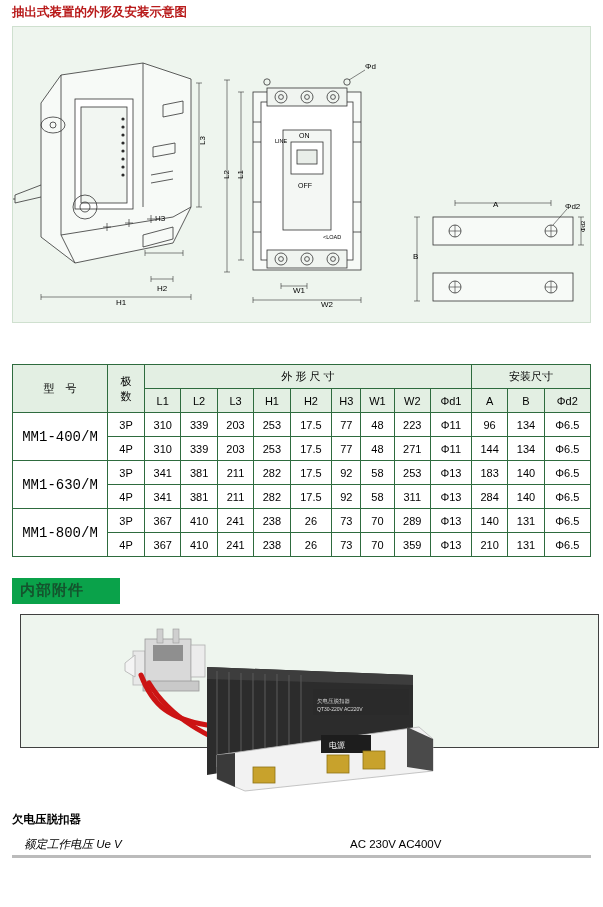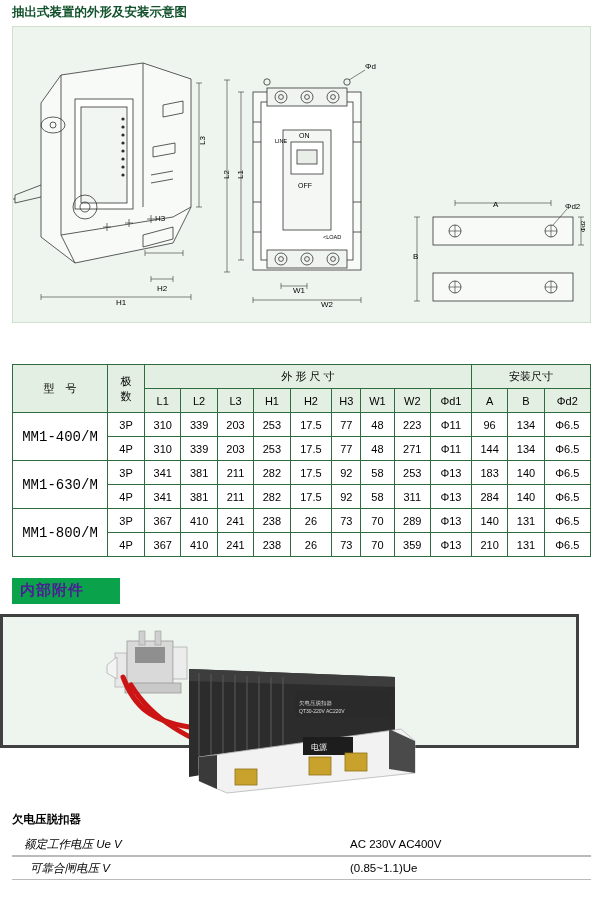--- a/index.html
+++ b/index.html
@@ -11,21 +11,21 @@
     color:#000;
     position:relative;
     overflow:hidden;
   }
   .page{position:relative;width:603px;height:907px;}
 
   
   .sec-title{
     font-size:12.5px;
     font-weight:bold;
-    color:#14532d;
+    color:#b91c1c;
     margin:0;
   }
   #title1{position:absolute;left:12px;top:4px;}
   #title2{position:absolute;left:12px;top:345px;}
 
   
   .drawing-panel{
     position:absolute;left:12px;top:26px;width:579px;height:297px;
     background:#eef5ee;
     border:1px solid #cfe0cf;
@@ -51,32 +51,32 @@
   .hdr-green{background:#e3efe3;}
   .model-cell{text-align:center;font-size:14px;font-family:Liberation Mono, monospace;}
 
   
   .band{
     position:absolute;left:12px;top:578px;width:579px;height:26px;
     background:#0aa24a;
   }
   .band-text{
     position:absolute;left:20px;top:581px;
-    color:#4c1d95;font-size:15px;font-weight:bold;
+    color:#14532d;font-size:15px;font-weight:bold;
     letter-spacing:1px;
   }
   .band-white{
     position:absolute;left:120px;top:578px;width:471px;height:26px;
     background:#ffffff;
   }
 
   
   .photo-panel{
-    position:absolute;left:0;top:614px;width:579px;height:134px;
-    background:#eef5ee;border:3px solid #404040;box-sizing:border-box;
+    position:absolute;left:20px;top:614px;width:579px;height:134px;
+    background:#eef5ee;border:1px solid #404040;box-sizing:border-box;
   }
 
   
   .spec{position:absolute;left:12px;top:812px;width:579px;}
   .spec-title{font-size:11.5px;font-weight:bold;margin-bottom:6px;}
   .spec-row{
     position:relative;height:22px;line-height:22px;font-size:11.5px;
   }
   .spec-row .lbl{position:absolute;left:18px;font-style:italic;}
   .spec-row .val{position:absolute;left:338px;}
@@ -429,20 +429,16 @@
   </div>
 
   <div class="spec">
     <div class="spec-title">欠电压脱扣器</div>
     <div class="spec-row r0">
       <span class="lbl">额定工作电压  Ue V</span>
       <span class="val">AC 230V    AC400V</span>
     </div>
     <hr class="sep">
     <hr class="sep">
-    <div class="spec-row">
-      <span class="lbl">可靠合闸电压  V</span>
-      <span class="val">(0.85~1.1)Ue</span>
-    </div>
     <hr class="sep">
   </div>
 
 </div>
 
 </body></html>

